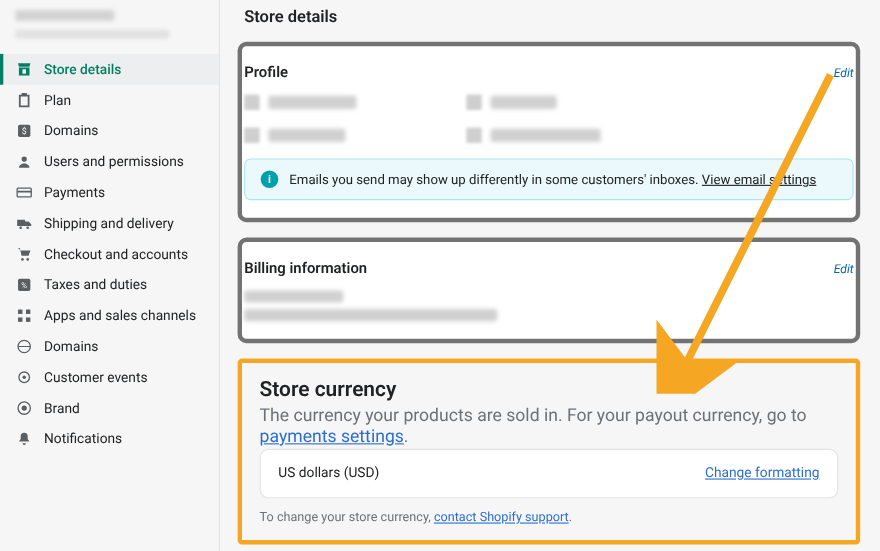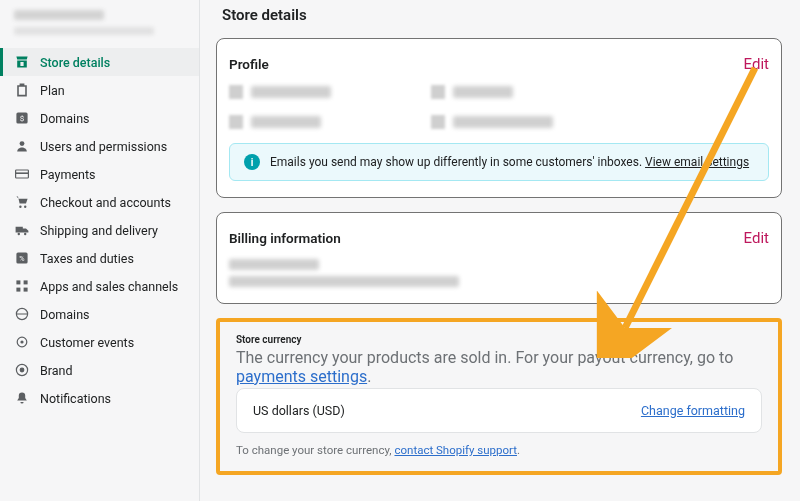--- a/index.html
+++ b/index.html
@@ -9,35 +9,35 @@
   .blur-line { display: inline-block; background: #d3d3d3; filter: blur(2px); border-radius: 2px; }
   .blur-sm { height: 10px; width: 90px; }
   .blur-xs { height: 8px; width: 140px; margin-top: 4px; opacity: 0.6; }
   .nav { list-style: none; }
   .nav li { display: flex; align-items: center; padding: 6px 14px; cursor: pointer; color: #202223; gap: 10px; font-size: 12.5px; }
   .nav li.active { background: #edeeef; border-left: 3px solid #008060; color: #008060; padding-left: 11px; font-weight: 500; }
   .nav li .ic { width: 16px; height: 16px; flex-shrink: 0; display: inline-flex; align-items: center; justify-content: center; color: #5c5f62; }
   .nav li.active .ic { color: #008060; }
   .main { flex: 1; padding: 6px 18px 18px 16px; overflow: hidden; height: 501px; position: relative; }
   h1.page-title { font-size: 15px; font-weight: 600; margin: 0 0 14px 6px; }
-  .card { background: #fff; border: 1px solid #737373; border-radius: 8px; padding: 16px 12px; margin-bottom: 14px; }
+  .card { background: #fff; border: 4px solid #737373; border-radius: 8px; padding: 16px 2px; margin-bottom: 14px; }
   .card-head { display: flex; justify-content: space-between; align-items: center; margin-bottom: 12px; }
   .card-head h2 { font-size: 13.5px; font-weight: 600; }
-  .edit-link { color: #be185d; font-size: 15px; text-decoration: none; cursor: pointer; }
+  .edit-link { color: #0369a1; font-size: 11px; text-decoration: none; cursor: pointer; font-style: italic; }
   .profile-grid { display: flex; gap: 100px; margin-bottom: 14px; }
   .profile-col { display: flex; flex-direction: column; gap: 16px; }
   .profile-item { display: flex; align-items: center; gap: 8px; }
   .sq { width: 14px; height: 14px; background: #cfcfcf; filter: blur(1.5px); }
   .txtblur { height: 12px; background: #d0d0d0; filter: blur(2px); border-radius: 2px; }
   .notice { background: #ebf9fc; border: 1px solid #a4e8f2; border-radius: 6px; padding: 10px 14px; display: flex; align-items: center; gap: 10px; font-size: 12px; }
   .notice .info-ic { width: 16px; height: 16px; border-radius: 50%; background: #00a0ac; color: #fff; display: inline-flex; align-items: center; justify-content: center; font-size: 10px; font-weight: 700; }
   .notice a { color: #202223; text-decoration: underline; cursor: pointer; }
   .billing-blur { display: flex; flex-direction: column; gap: 6px; }
   .highlight-box { border: 4px solid #f5a623; border-radius: 4px; padding: 12px 16px 14px; }
-  .sc-title { font-size: 10px; font-weight: 600; margin-bottom: 3px; }
+  .sc-title { font-size: 19px; font-weight: 600; margin-bottom: 3px; }
   .sc-sub { font-size: 16px; color: #6d7175; margin-bottom: 2px; }
   .sc-sub a, .sc-foot a { color: #2c6ecb; text-decoration: underline; cursor: pointer; }
   .currency-row { background: #fff; border: 1px solid #e1e3e5; border-radius: 8px; padding: 14px 16px; display: flex; justify-content: space-between; align-items: flex-start; margin-bottom: 10px; }
   .currency-row .cur { font-size: 12.5px; }
   .currency-row .chg { color: #2c6ecb; font-size: 12.5px; cursor: pointer; text-decoration: underline; }
   .sc-foot { font-size: 11.5px; color: #6d7175; }
   svg.arrow { position: absolute; top: 58px; right: 30px; pointer-events: none; }
 </style>
 </head>
 <body>
@@ -87,36 +87,36 @@
           <svg width="16" height="16" viewBox="0 0 20 20">
             <rect x="2" y="5" width="16" height="10" rx="1" fill="none" stroke="currentColor" stroke-width="1.5"></rect>
             <rect x="2" y="8" width="16" height="2" fill="currentColor"></rect>
           </svg>
         </span>
         <span>Payments</span>
       </li>
     <li>
         <span class="ic">
           <svg width="16" height="16" viewBox="0 0 20 20">
+            <path fill="currentColor" d="M2 6h9v7H2V6zm9 2h4l3 3v2h-7V8z"></path>
+            <circle cx="6" cy="15" r="1.5" fill="currentColor"></circle>
+            <circle cx="14" cy="15" r="1.5" fill="currentColor"></circle>
+          </svg>
+        </span>
+        <span>Shipping and delivery</span>
+      </li>
+    <li>
+        <span class="ic">
+          <svg width="16" height="16" viewBox="0 0 20 20">
             <path fill="currentColor" d="M3 3h2l2 9h8l2-6H6"></path>
             <circle cx="8" cy="16" r="1.5" fill="currentColor"></circle>
             <circle cx="14" cy="16" r="1.5" fill="currentColor"></circle>
           </svg>
         </span>
         <span>Checkout and accounts</span>
-      </li>
-    <li>
-        <span class="ic">
-          <svg width="16" height="16" viewBox="0 0 20 20">
-            <path fill="currentColor" d="M2 6h9v7H2V6zm9 2h4l3 3v2h-7V8z"></path>
-            <circle cx="6" cy="15" r="1.5" fill="currentColor"></circle>
-            <circle cx="14" cy="15" r="1.5" fill="currentColor"></circle>
-          </svg>
-        </span>
-        <span>Shipping and delivery</span>
       </li>
     <li>
         <span class="ic">
           <svg width="16" height="16" viewBox="0 0 20 20">
             <rect x="3" y="3" width="14" height="14" rx="2" fill="currentColor"></rect>
             <text x="10" y="14" font-size="9" text-anchor="middle" fill="#f6f6f7">%</text>
           </svg>
         </span>
         <span>Taxes and duties</span>
       </li>

